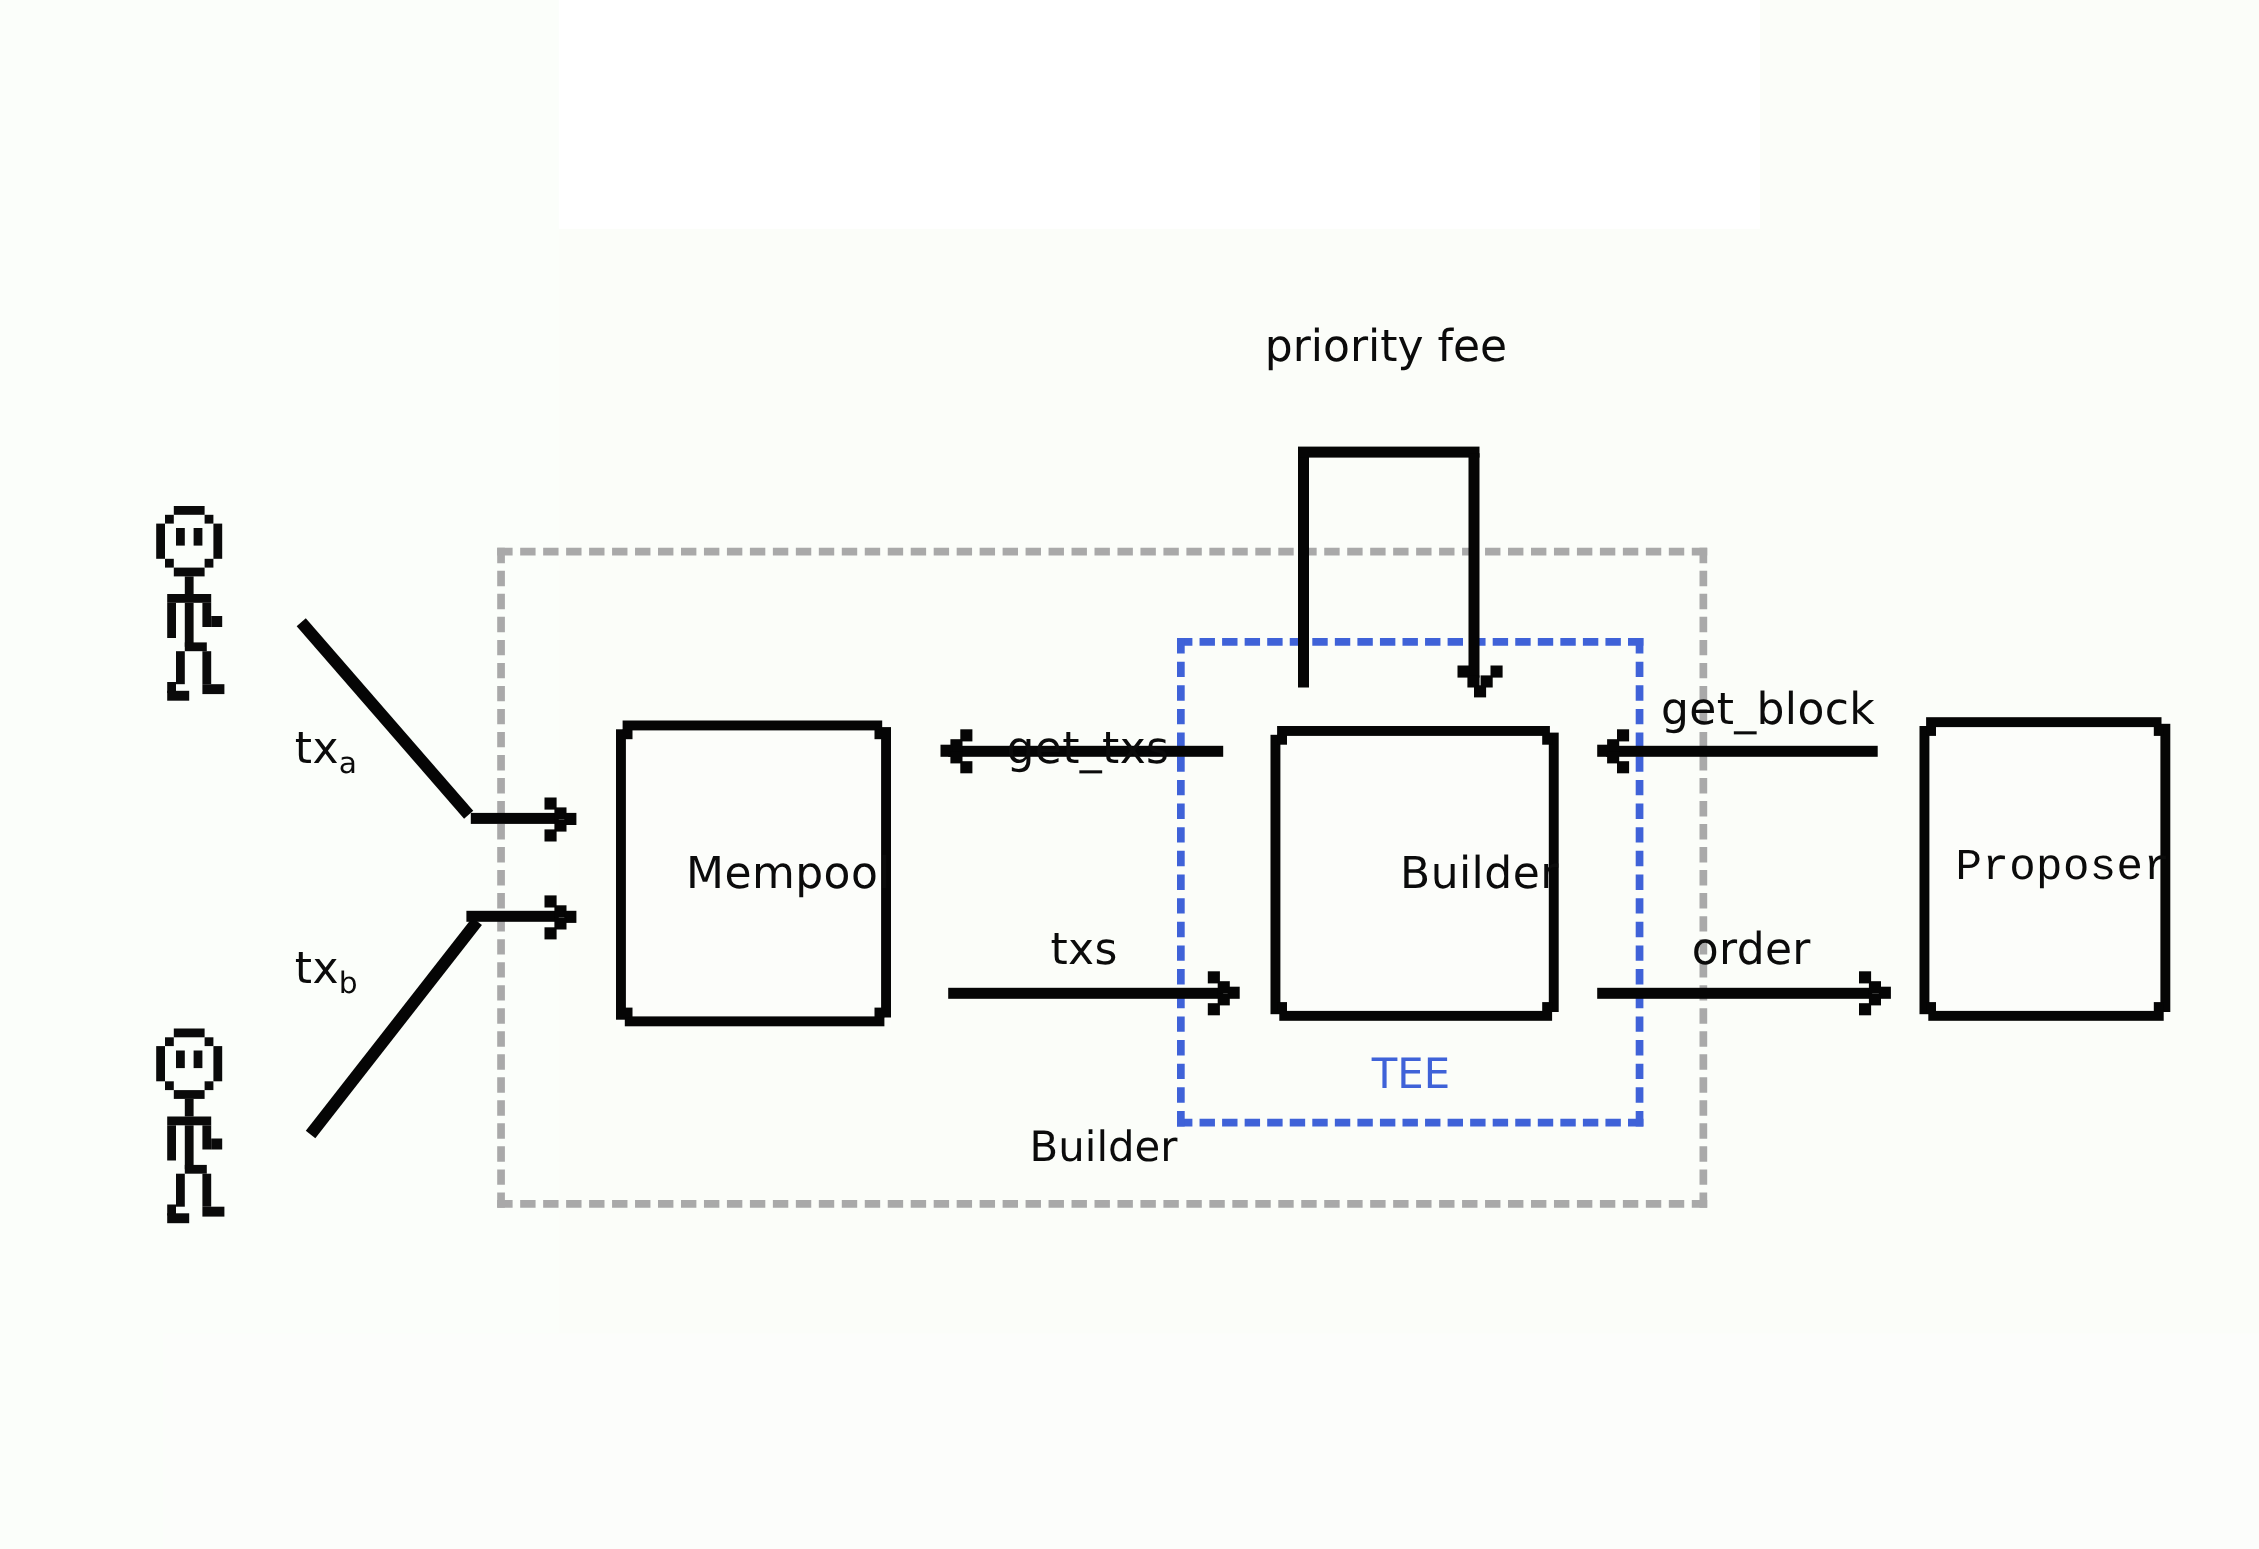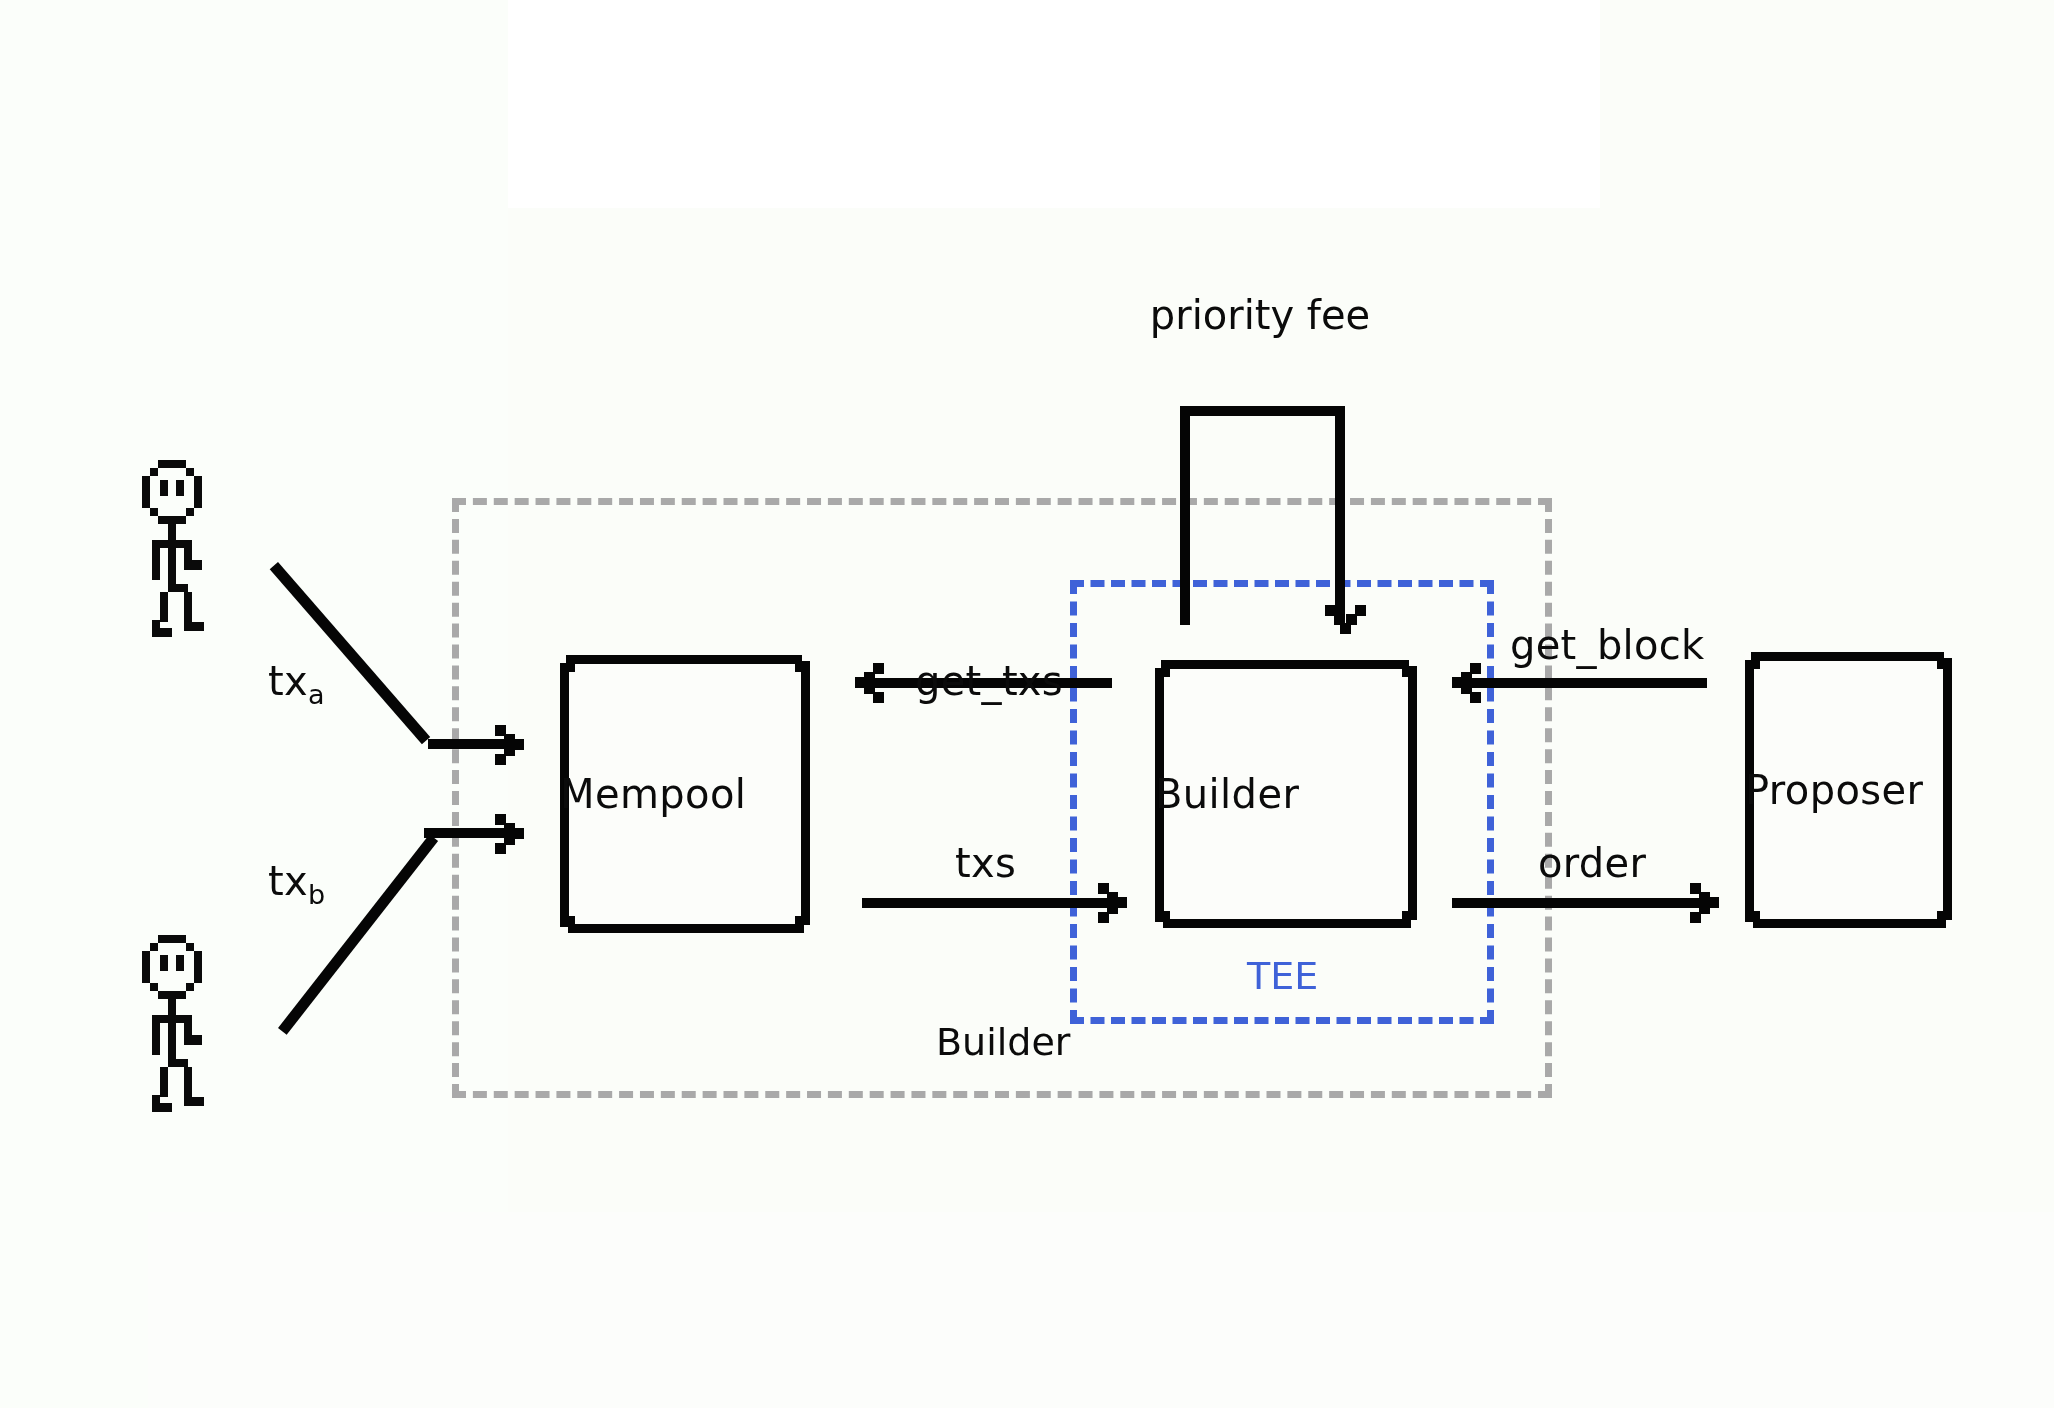--- a/index.html
+++ b/index.html
@@ -30,28 +30,28 @@
   .node .e-left  {left:0;    top:8px;  bottom:6px; width:9px;}
   .node .e-right {right:0;   top:6px;  bottom:8px; width:9px;}
   .node .nub{position:absolute;width:9px;height:9px;background:#050505;}
   .node .nub-tl{left:6px;top:8px;}
   .node .nub-tr{right:6px;top:8px;}
   .node .nub-bl{left:6px;bottom:8px;}
   .node .nub-br{right:6px;bottom:8px;}
   .node .label{
     position:absolute;left:0;right:0;top:50%;
     transform:translateY(-50%);
-    text-align:left;
+    text-align:right;
     font-size:40px;color:#0b0b0b;
     letter-spacing:.4px;
   }
 
   #mempool-box{left:560px;top:655px;width:250px;height:278px;}
   #builder-box{left:1155px;top:660px;width:262px;height:268px;}
-  #proposer-box{left:1745px;top:652px;width:207px;height:276px;}
+  #proposer-box{left:1745px;top:652px;width:228px;height:276px;font-family:Liberation Mono, monospace;}
 
   
   .dashed-box{position:absolute;box-sizing:border-box;background:transparent;}
   #builder-outer{
     left:452px;top:498px;width:1100px;height:600px;
     border:7px dashed #a9a9a9;
   }
   #tee-box{
     left:1070px;top:580px;width:424px;height:444px;
     border:7px dashed #3f62d8;

